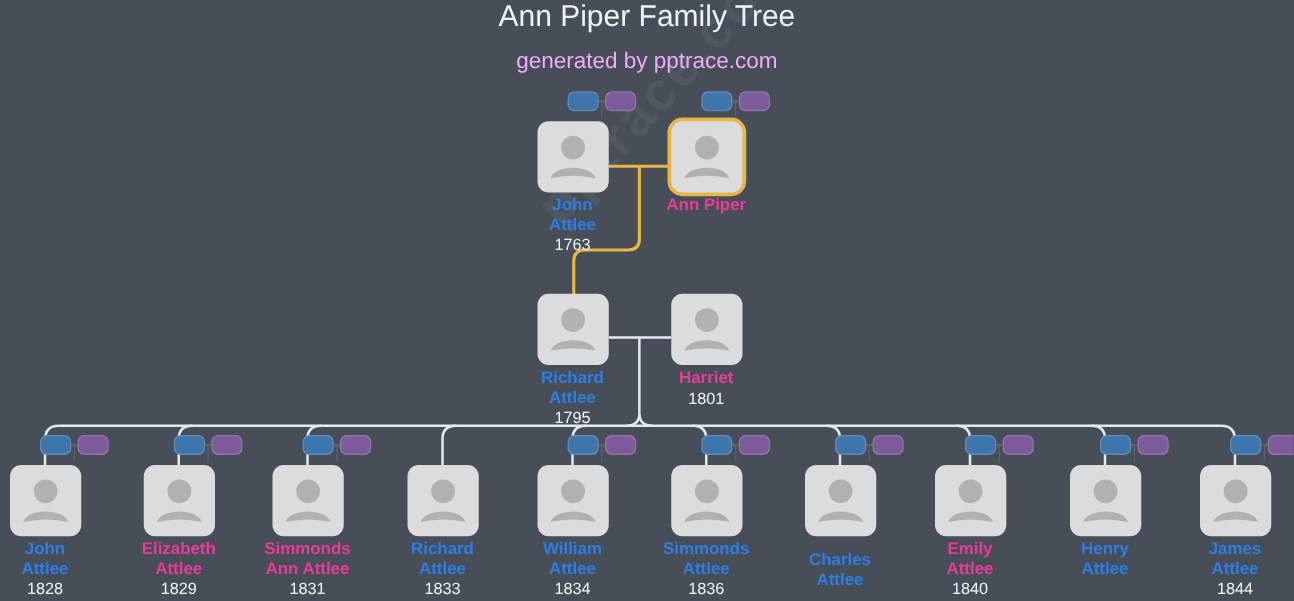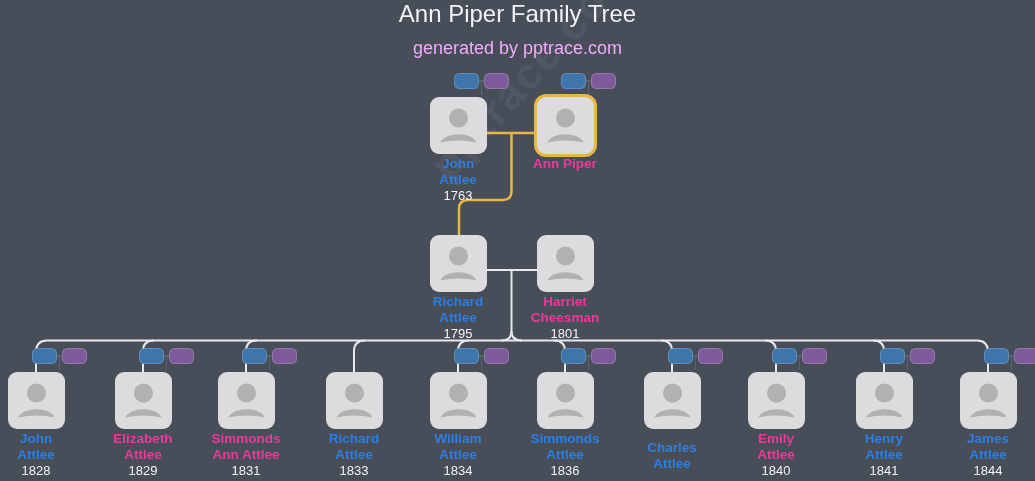--- a/index.html
+++ b/index.html
@@ -142,21 +142,20 @@
       </div>
       <div class="person">
         <div class="card" style="left: 536.5px; top: 235px;">
           <svg class="avatar" width="57" height="57" viewBox="0 0 57 57">
             <circle cx="28.5" cy="21" r="9.5" fill="#b1b1b4"></circle>
             <path d="M 10.5 45.5 C 14.5 34.5 42.5 34.5 46.5 45.5 Q 28.5 41.5 10.5 45.5 Z" fill="#b1b1b4"></path>
           </svg>
         </div>
         <div class="name female" style="left: 500px; top: 294px;">
           <div>Harriet</div>
-          <div>Cheesman</div>
           <span class="year">1801</span>
         </div>
       </div>
       <div class="person">
         <div class="btn-pair" style="left: 32px; top: 348px;">
           <div class="pair-stem"></div>
           <div class="mini-btn male"></div>
           <div class="mini-btn female"></div>
         </div>
         <div class="card" style="left: 7.5px; top: 372px;">
@@ -299,21 +298,20 @@
         </div>
         <div class="card" style="left: 855.5px; top: 372px;">
           <svg class="avatar" width="57" height="57" viewBox="0 0 57 57">
             <circle cx="28.5" cy="21" r="9.5" fill="#b1b1b4"></circle>
             <path d="M 10.5 45.5 C 14.5 34.5 42.5 34.5 46.5 45.5 Q 28.5 41.5 10.5 45.5 Z" fill="#b1b1b4"></path>
           </svg>
         </div>
         <div class="name male" style="left: 819px; top: 431px;">
           <div>Henry</div>
           <div>Attlee</div>
-          <span class="year">1841</span>
         </div>
       </div>
       <div class="person">
         <div class="btn-pair" style="left: 984px; top: 348px;">
           <div class="pair-stem"></div>
           <div class="mini-btn male"></div>
           <div class="mini-btn female"></div>
         </div>
         <div class="card" style="left: 959.5px; top: 372px;">
           <svg class="avatar" width="57" height="57" viewBox="0 0 57 57">

